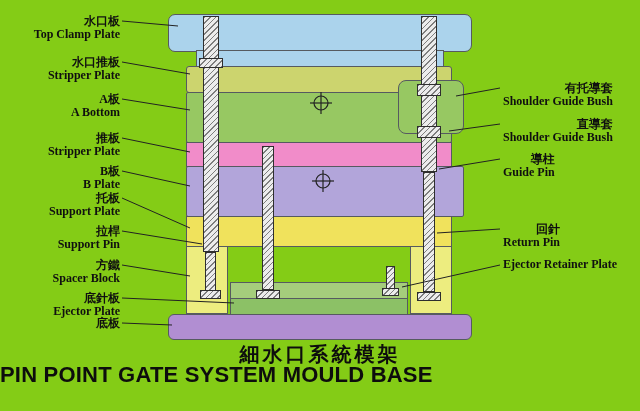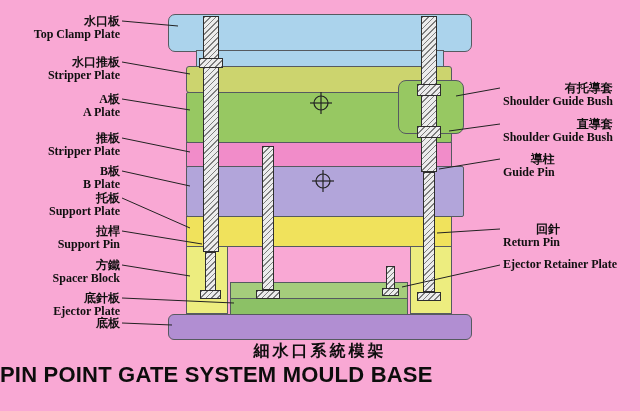--- a/index.html
+++ b/index.html
@@ -3,39 +3,39 @@
 <meta charset="utf-8">
 <style>
   * { margin:0; padding:0; box-sizing:border-box; }
   html,body { width:640px; height:411px; }
   body {
     background:#ffffff;
     font-family:"Liberation Serif", serif;
     position:relative;
     overflow:hidden;
   }
-  .canvas { position:absolute; left:0; top:0; width:640px; height:411px; background:#f9a8d4; }
+  .canvas { position:absolute; left:0; top:0; width:640px; height:411px; background:#84cc16; }
   .plate { position:absolute; border:1px solid #565a60; }
   .pin {
     position:absolute;
     border:1px solid #2e2e2e;
     background-color:#ececec;
     background-image:repeating-linear-gradient(135deg,
       rgba(35,35,35,0.55) 0px, rgba(35,35,35,0.55) 1px,
       transparent 1px, transparent 4px);
   }
   .overlay { position:absolute; left:0; top:0; width:640px; height:411px; pointer-events:none; }
   .lbl { position:absolute; color:#101010; white-space:nowrap; }
   .lbl .cn { font-size:12px; font-weight:bold; line-height:14px; }
   .lbl .en { font-size:12px; font-weight:bold; line-height:13px; }
   .lbl.left  { right:520px; text-align:right; }
   .lbl.right { left:503px; text-align:right; }
   .title-cn {
     position:absolute; left:0; right:0; top:341px; text-align:center;
-    font-size:16px; font-weight:bold; letter-spacing:3px; color:#0d0d0d;
+    font-size:20px; font-weight:bold; letter-spacing:3px; color:#0d0d0d;
   }
   .title-en {
     position:absolute; left:0; right:0; top:362px; text-align:left;
     font-family:"Liberation Sans", sans-serif;
     font-size:22px; font-weight:bold; letter-spacing:0.2px; color:#0d0d0d;
   }
 </style>
 </head>
 <body>
 
@@ -107,21 +107,21 @@
   <div class="lbl left" style="top:14px">
     <div class="cn">水口板</div>
     <div class="en">Top Clamp Plate</div>
   </div>
   <div class="lbl left" style="top:55px">
     <div class="cn">水口推板</div>
     <div class="en">Stripper Plate</div>
   </div>
   <div class="lbl left" style="top:92px">
     <div class="cn">A板</div>
-    <div class="en">A Plate</div>
+    <div class="en">A Bottom</div>
   </div>
   <div class="lbl left" style="top:131px">
     <div class="cn">推板</div>
     <div class="en">Stripper Plate</div>
   </div>
   <div class="lbl left" style="top:164px">
     <div class="cn">B板</div>
     <div class="en">B Plate</div>
   </div>
   <div class="lbl left" style="top:191px">

